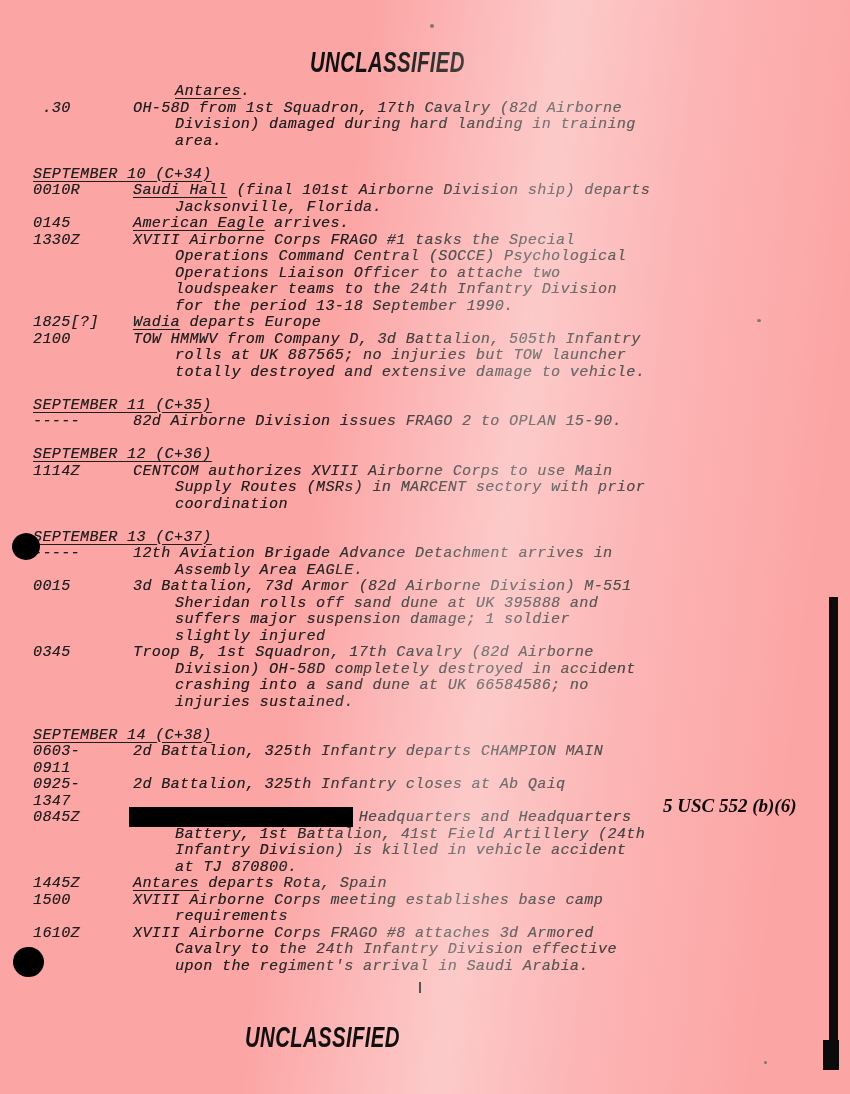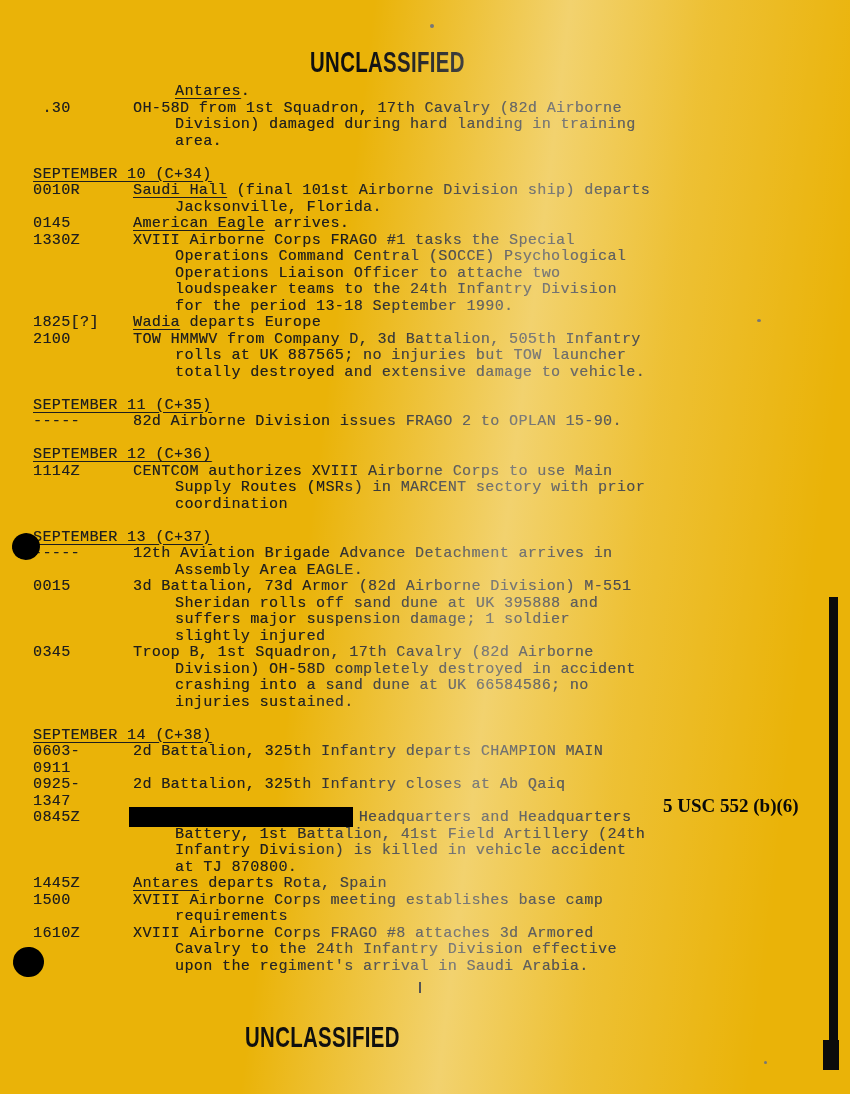--- a/index.html
+++ b/index.html
@@ -1,20 +1,20 @@
 <!DOCTYPE html>
 <html><head>
 <meta charset="utf-8">
 <style>
   html,body { margin:0; padding:0; }
   body {
     width:850px; height:1094px; position:relative; overflow:hidden;
     background:#ffffff; font-family:"Liberation Sans", sans-serif;
   }
-  .page { position:absolute; inset:0; background:#eab308; }
+  .page { position:absolute; inset:0; background:#fca5a5;font-style:italic; }
 
   
   .classification {
     position:absolute; font-family:"Liberation Sans", sans-serif;
     font-weight:bold; font-size:30px; line-height:30px; color:#101010;
     transform:scaleX(0.68); transform-origin:0 50%; letter-spacing:0.5px;
     white-space:pre;
   }
   .cls-top    { left:310px; top:47px;  }
   .cls-bottom { left:245px; top:1022px;}

